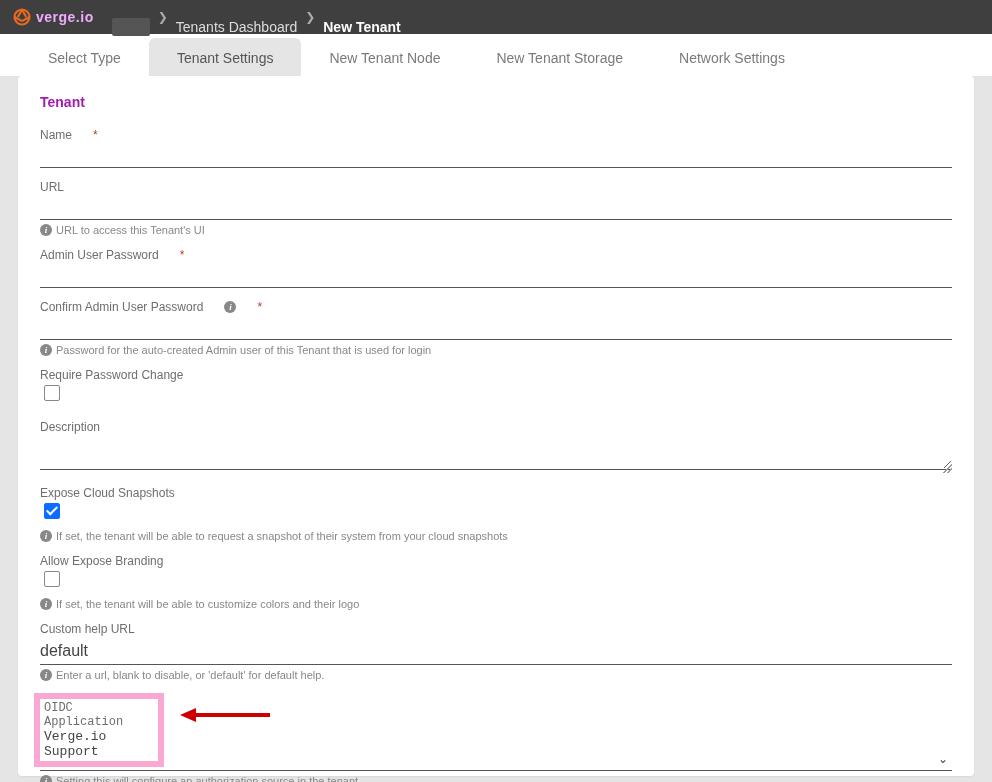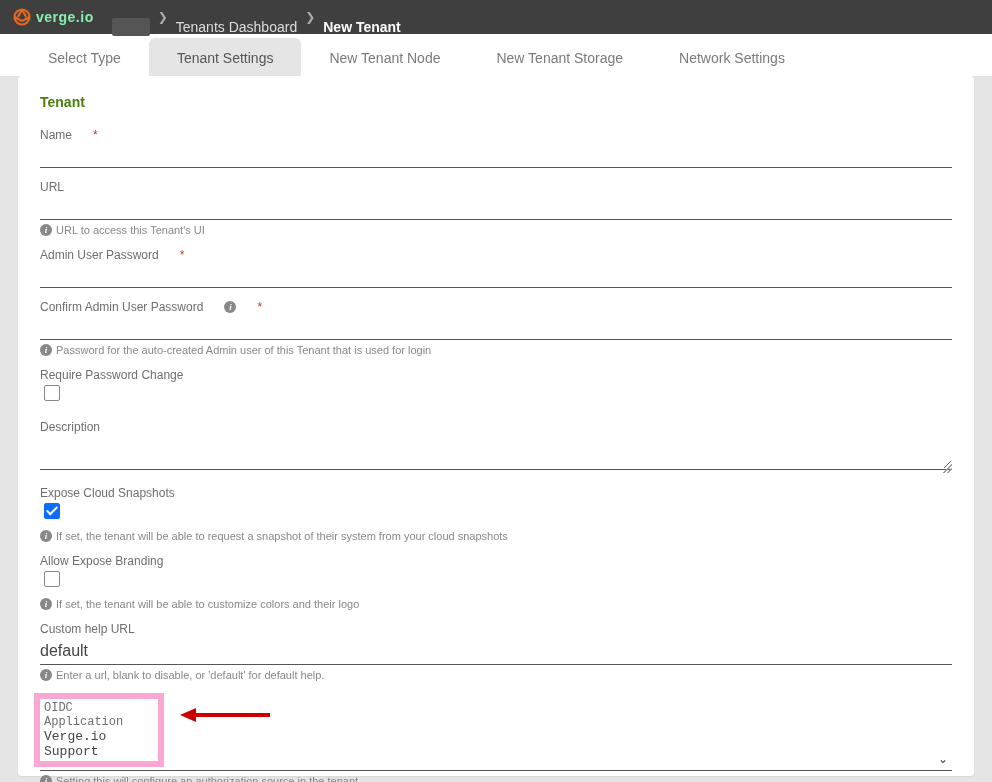--- a/index.html
+++ b/index.html
@@ -14,21 +14,21 @@
   .topbar {
     background: #3f3f3f;
     color: #ddd;
     height: 34px;
     display: flex;
     align-items: center;
     padding: 0 12px;
     font-size: 14px;
   }
   .logo { display:flex; align-items:center; gap:4px; margin-right:18px;}
-  .logo-text { color:#86efac; font-weight:600; letter-spacing:0.5px;}
+  .logo-text { color:#f0abfc; font-weight:600; letter-spacing:0.5px;}
   .crumb-sep { color:#aaa; margin:0 8px; font-size:12px;}
   .crumb { color:#ddd;margin-top:20px; }
   .crumb.current { color:#fff; font-weight:600; }
   .crumb.muted { color:#777; }
 
   .tabs {
     background:#ffffff;
     height:42px;
     display:flex;
     align-items:flex-end;
@@ -50,21 +50,21 @@
   }
 
   .panel-wrap { padding:0 18px 18px 18px;}
   .panel {
     background:#fff;
     border-radius:4px;
     padding:18px 22px;
     box-shadow:0 1px 2px rgba(0,0,0,0.06);
     height:700px;
   }
-  .panel-title { font-size:14px; font-weight:700; color:#4d7c0f; margin-bottom:18px;}
+  .panel-title { font-size:14px; font-weight:700; color:#a21caf; margin-bottom:18px;}
   .form-row { margin-bottom:12px; }
   .form-label { font-size:12px; color:#6e6e6e; display:flex; align-items:center; gap:21px;}
   .req { color:#c0392b; }
   .underline-input {
     width:100%;
     border:none;
     border-bottom:1px solid #555;
     font-size:13px;
     padding:6px 0 4px;
     outline:none;

